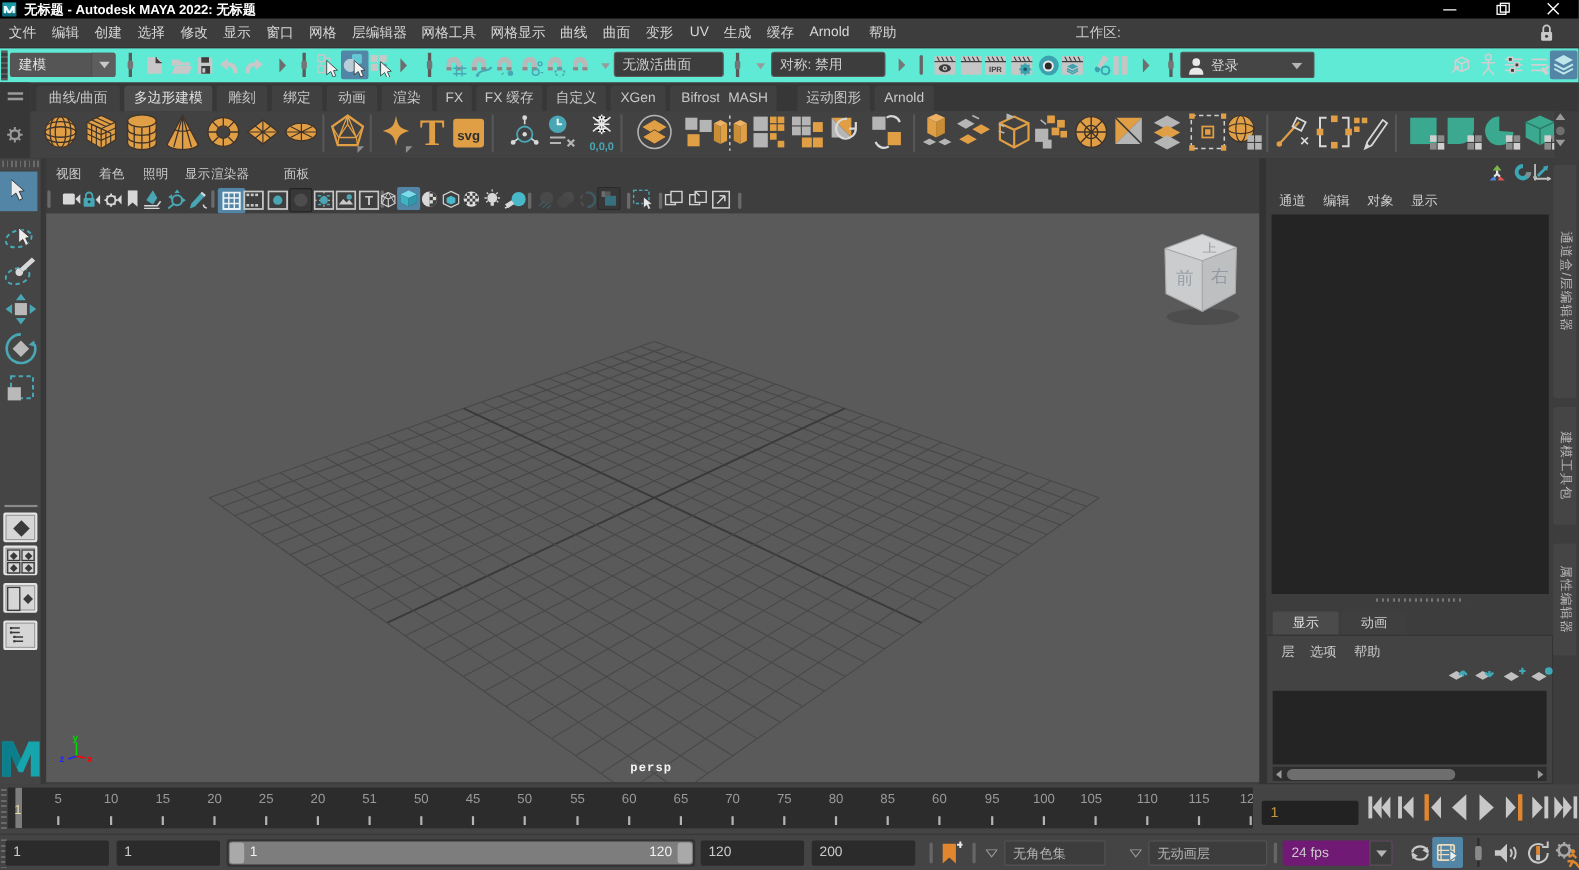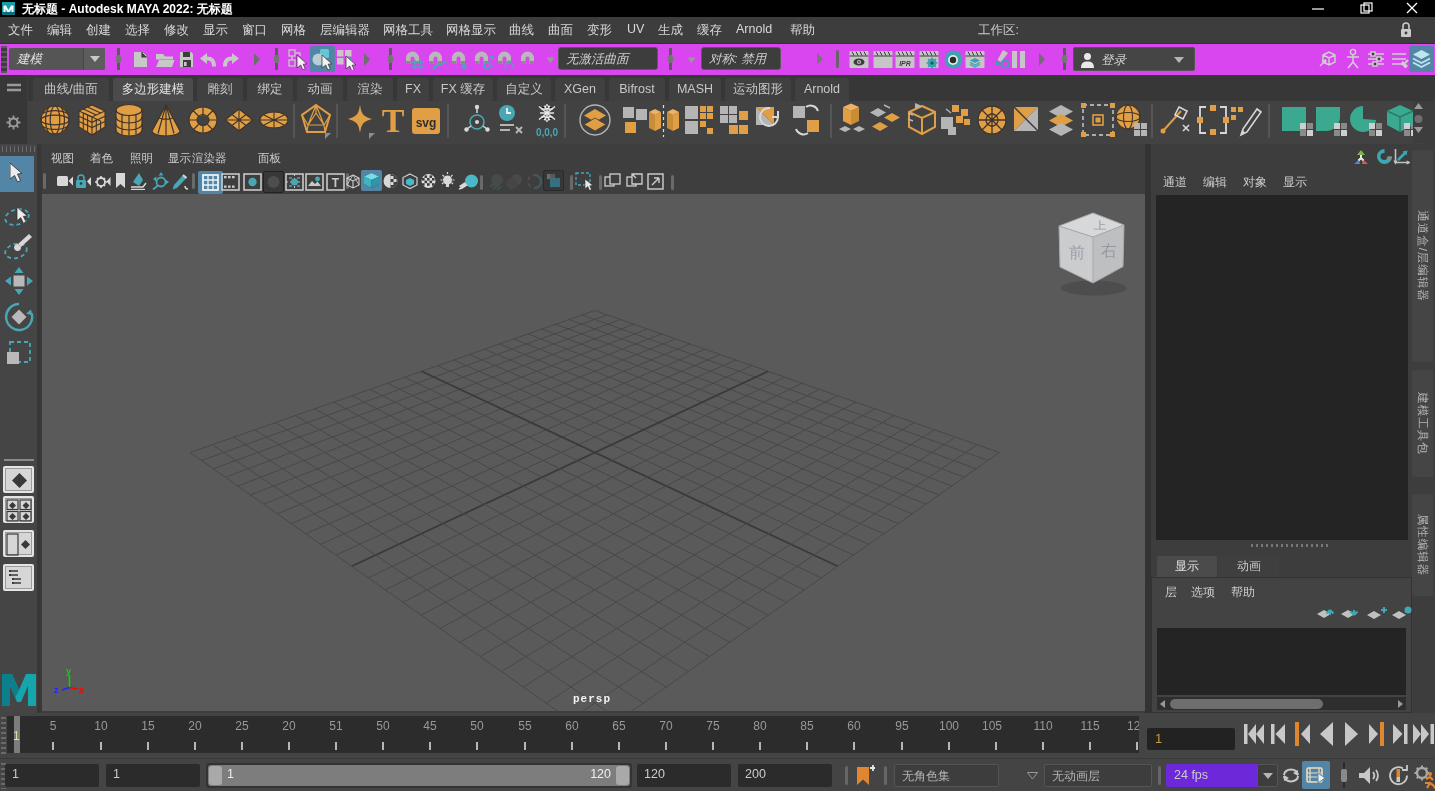--- a/index.html
+++ b/index.html
@@ -8,21 +8,21 @@
 #app { position:absolute; left:0; top:0; width:1435px; height:791px; }
 .abs { position:absolute; }
 
 
 #titlebar { left:0; top:0; width:1435px; height:17px; background:#000000; }
 #titletext { left:22px; top:1px; font-size:12px; color:#ffffff;font-weight:bold; }
 
 #menubar { left:0; top:17px; width:1435px; height:27px; background:#3d3d3d; border-bottom:1px solid #323232;}
 .mitem { position:absolute; top:5px; font-size:12.5px; color:#d8d8d8; }
 
-#statusline { left:0; top:44px; width:1435px; height:31px; background:#d946ef;font-style:italic; }
+#statusline { left:0; top:44px; width:1435px; height:31px; background:#5eead4; }
 
 #shelf { left:0; top:75px; width:1435px; height:69px; background:#3d3d3d; }
 .stab { position:absolute; top:2px; height:23px; background:#404040; color:#c8c8c8; font-size:12.5px;
   text-align:center; line-height:22px; border-radius:3px 3px 0 0; }
 .stab.active { background:#4b4b4b; color:#e0e0e0; }
 
 #main { left:0; top:144px; width:1435px; height:569px; background:#393939; }
 #toolbox { position:absolute; left:0; top:0; width:40px; height:569px; background:#454545; border-right:3px solid #373737;}
 .tool { position:absolute; left:0px; width:34px; height:34px; }
 .tool.active { background:#5285a6; }
@@ -220,21 +220,21 @@
         <path d="M0.5 0.5 L8.5 0.5 L4.5 6 Z" fill="#9a9a9a"></path>
       </svg>
 <div class="abs" style="left:558px;top:3px;width:100px;height:23px;background:#3d3d3d;border:1px solid #5a5a5a;border-radius:3px">
 <div style="position:absolute;left:7px;top:3px;font-size:12.5px;color:#cfcfcf">无激活曲面</div>
       </div>
 <div class="abs" style="left:669px;top:4px;width:3px;height:22px;background:#5a5a5a"></div>
 <div class="abs" style="left:668px;top:11px;width:5px;height:8px;border-radius:2px;background:#757575"></div>
 <svg class="abs" style="left:687px;top:13px" width="9" height="7">
         <path d="M0.5 0.5 L8.5 0.5 L4.5 6 Z" fill="#9a9a9a"></path>
       </svg>
-<div class="abs" style="left:701px;top:3px;width:80px;height:23px;background:#3d3d3d;border:1px solid #5a5a5a;border-radius:3px">
+<div class="abs" style="left:701px;top:3px;width:104px;height:23px;background:#3d3d3d;border:1px solid #5a5a5a;border-radius:3px">
 <div style="position:absolute;left:7px;top:3px;font-size:12.5px;color:#cfcfcf">对称: 禁用</div>
       </div>
 <svg class="abs" style="left:816px;top:8px" width="8" height="14">
         <path d="M1 1 L7 7 L1 13 Z" fill="#777"></path>
       </svg>
 <div class="grip" style="left:836px;top:6px;height:18px"></div>
 <svg class="abs" style="left:849px;top:6px" width="20" height="19">
 <rect x="0.5" y="1" width="19" height="17" rx="1" fill="#c6c6c6"></rect>
 <path d="M0.5 6 h19" stroke="#3d3d3d" stroke-width="1"></path>
 <g stroke="#3d3d3d" stroke-width="1">
@@ -354,21 +354,21 @@
 <div class="stab active" style="left:85px;width:80px">多边形建模</div>
 <div class="stab" style="left:169px;width:46px">雕刻</div>
 <div class="stab" style="left:219px;width:46px">绑定</div>
 <div class="stab" style="left:269px;width:46px">动画</div>
 <div class="stab" style="left:319px;width:46px">渲染</div>
 <div class="stab" style="left:369px;width:32px">FX</div>
 <div class="stab" style="left:405px;width:60px">FX 缓存</div>
 <div class="stab" style="left:469px;width:54px">自定义</div>
 <div class="stab" style="left:527px;width:50px">XGen</div>
 <div class="stab" style="left:581px;width:56px">Bifrost</div>
-<div class="stab" style="left:641px;width:52px">MASH</div>
+<div class="stab" style="left:626px;width:52px">MASH</div>
 <div class="stab" style="left:697px;width:66px">运动图形</div>
 <div class="stab" style="left:767px;width:54px">Arnold</div>
       </div>
 <svg class="abs" style="left:38px;top:28px" width="34" height="36">
         <circle cx="17" cy="17" r="14" fill="#e09e45"></circle>
         <g fill="none" stroke="#40342a" stroke-width="1.2">
           <circle cx="17" cy="17" r="14"></circle>
           <ellipse cx="17" cy="17" rx="14" ry="4.8"></ellipse>
           <path d="M4.6 10.5 a16 8 0 0 1 24.8 0 M4.6 23.5 a16 8 0 0 0 24.8 0"></path>
           <ellipse cx="17" cy="17" rx="4.8" ry="14"></ellipse>
@@ -1171,27 +1171,27 @@
 <div class="field" style="left:738px;width:94px">200</div>
 <div class="grip" style="left:845px;top:7px;height:19px"></div>
 <svg class="abs" style="left:855px;top:5px" width="20" height="24">
         <path d="M2 3 h12 v18 l-6 -5.5 L2 21 Z" fill="#e0862e"></path>
         <path d="M15 4 h6 M18 1 v6" stroke="#e8e8e8" stroke-width="1.8"></path>
       </svg>
 <div class="grip" style="left:884px;top:7px;height:19px"></div>
 <svg class="abs" style="left:896px;top:13px" width="11" height="8">
         <path d="M0.5 0.5 L10.5 0.5 L5.5 7 Z" fill="none" stroke="#999" stroke-width="1"></path>
       </svg>
-<div class="combo" style="left:894px;width:105px">无角色集</div>
+<div class="combo" style="left:913px;width:92px">无角色集</div>
 <svg class="abs" style="left:1027px;top:13px" width="11" height="8">
         <path d="M0.5 0.5 L10.5 0.5 L5.5 7 Z" fill="none" stroke="#999" stroke-width="1"></path>
       </svg>
 <div class="combo" style="left:1044px;width:108px">无动画层</div>
 <div class="grip" style="left:1158px;top:7px;height:19px"></div>
-<div class="abs" style="left:1166px;top:5px;width:112px;height:23px;background:#6d28d9;border-radius:2px">
+<div class="abs" style="left:1166px;top:5px;width:100px;height:23px;background:#701a75;border-radius:2px">
 <div style="position:absolute;left:8px;top:4px;font-size:12.5px;color:#cccccc">24 fps</div>
 <div style="position:absolute;right:0;top:0;width:21px;height:23px;background:#3d3d3d;border:1px solid #555;border-radius:0 2px 2px 0">
 <svg style="position:absolute;left:4px;top:8px" width="12" height="8">
             <path d="M1 0 L11 0 L6 6 Z" fill="#b5b5b5"></path>
           </svg>
         </div>
       </div>
 <svg class="abs" style="left:1279px;top:7px" width="24" height="19">
 <path d="M5 9 a7 5.5 0 0 1 14 0 M19 10 a7 5.5 0 0 1 -14 0" fill="none" stroke="#c8c8c8" stroke-width="2"></path>
 <path d="M19 4 l0 6 -5 -3 z M5 15 l0 -6 5 3 z" fill="#c8c8c8"></path>

